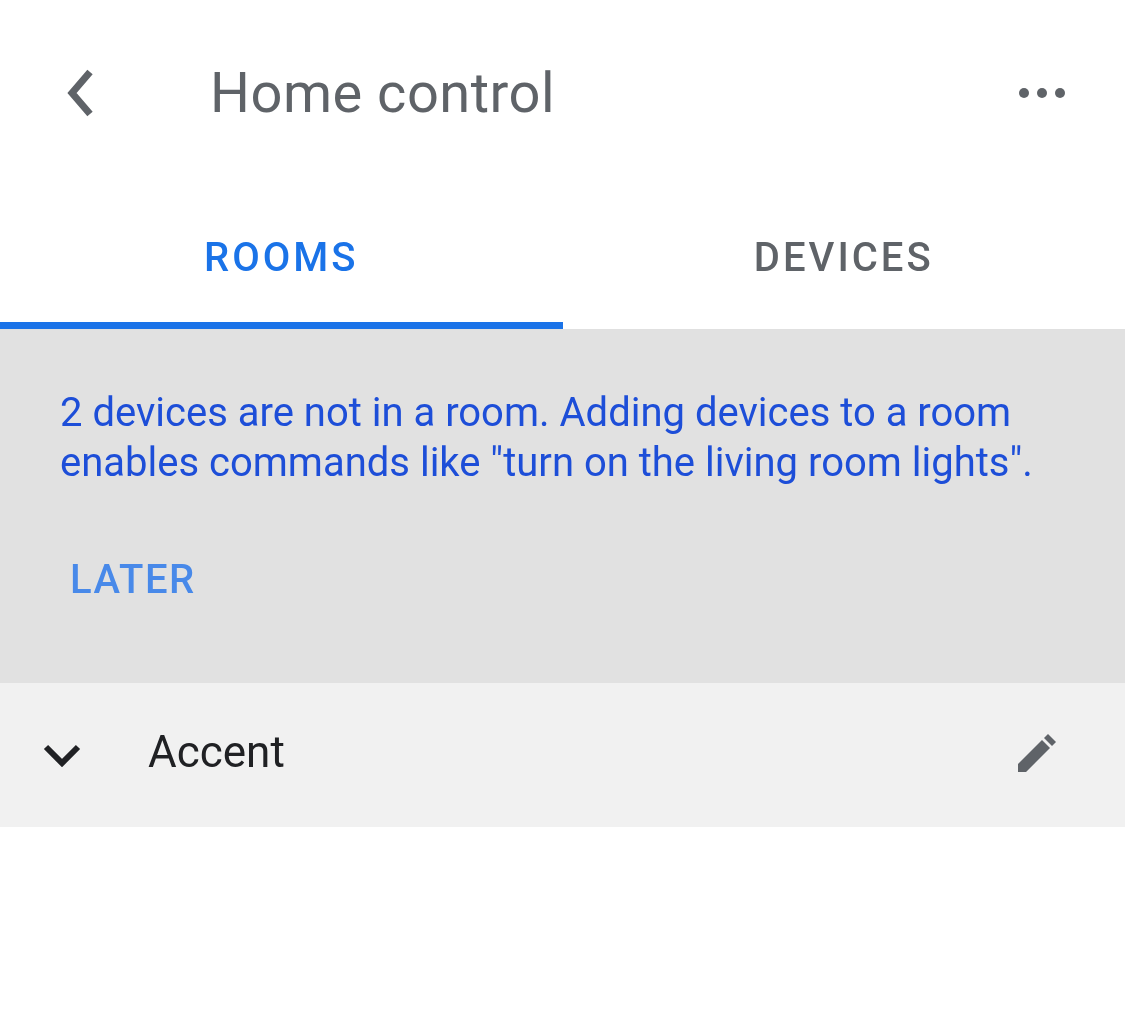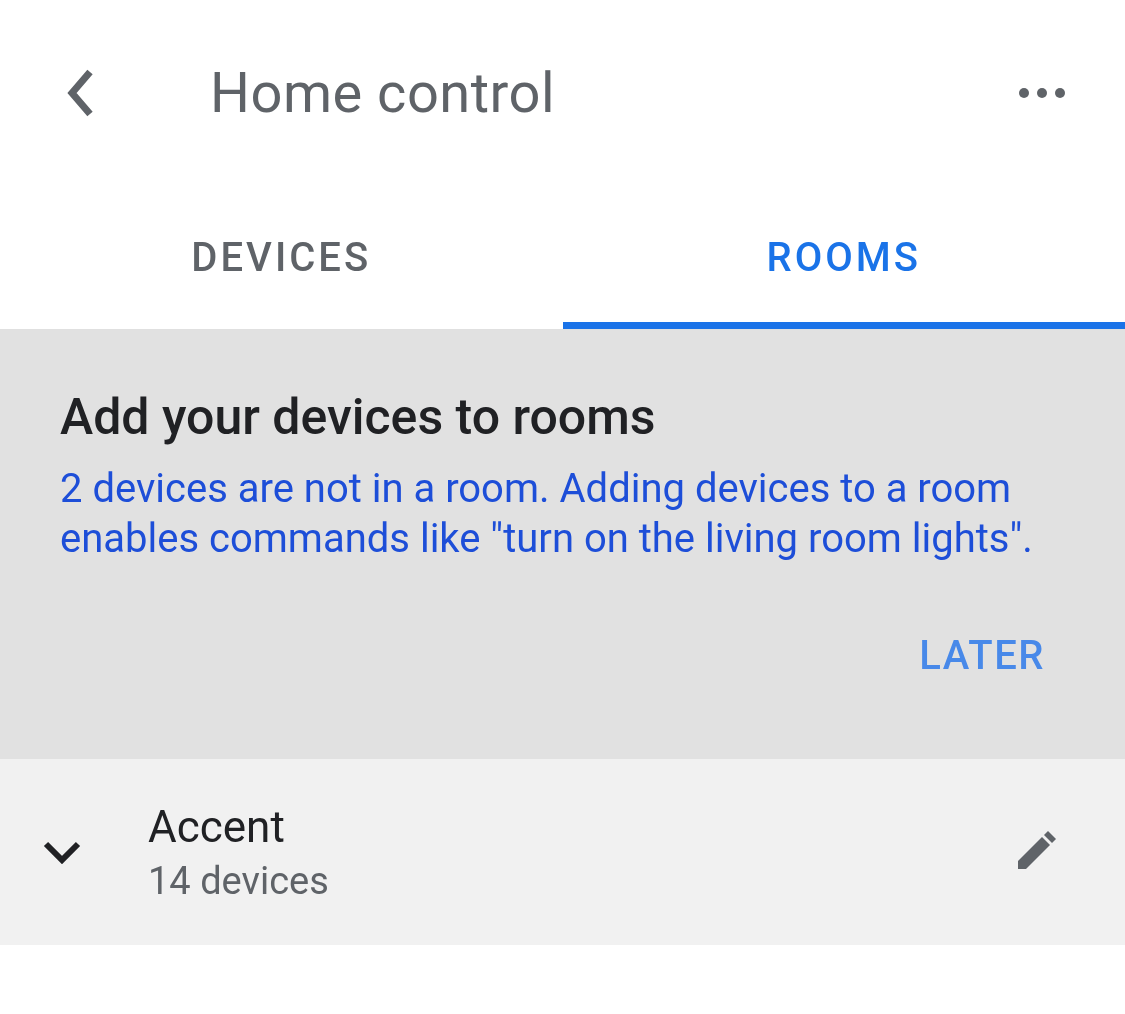--- a/index.html
+++ b/index.html
@@ -102,20 +102,21 @@
       color: #1d4ed8;
       line-height: 1.25;
       margin-bottom: 48px;
     }
     .prompt-actions {
       display: flex;
       justify-content: flex-end;
       gap: 60px;
       padding-right: 10px;
       padding-bottom: 10px;
+      flex-direction: column;
     }
     .prompt-action {
       font-size: 40px;
       font-weight: 500;
       color: #4889e9;
       letter-spacing: 1.5px;
       cursor: pointer;
       padding: 20px 10px;
     }
     .room-list {
@@ -176,46 +177,44 @@
   </div>
   <h1 class="page-title">Home control</h1>
   <div class="more-icon">
     <span class="dot"></span>
     <span class="dot"></span>
     <span class="dot"></span>
   </div>
 </div>
 
 <div class="tabs">
+  <div class="tab tab-active">
+    <span>ROOMS</span>
+  </div>
   <div class="tab tab-inactive">
     <span>DEVICES</span>
   </div>
-  <div class="tab tab-active">
-    <span>ROOMS</span>
-  </div>
 </div>
 
 <div class="prompt-card">
-  <div class="prompt-title">Add your devices to rooms</div>
   <div class="prompt-body">2 devices are not in a room. Adding devices to a room enables commands like "turn on the living room lights".</div>
   <div class="prompt-actions">
     <div class="prompt-action">LATER</div>
   </div>
 </div>
 
 <div class="room-list">
   <div class="room-item">
     <div class="chevron-wrap">
       <svg viewBox="0 0 40 24" fill="none">
         <path d="M4 4 L20 20 L36 4" stroke="#202124" stroke-width="6" stroke-linecap="butt" stroke-linejoin="miter"></path>
       </svg>
     </div>
     <div class="room-text">
       <div class="room-name">Accent</div>
-      <div class="room-count">14 devices</div>
     </div>
     <div class="edit-icon">
       <svg viewBox="0 0 46 46">
         <path d="M6 40 L6 32 L30 8 L38 16 L14 40 Z M32 6 L36 2 L44 10 L40 14 Z" fill="#5f6368"></path>
       </svg>
     </div>
   </div>
 </div>
 
 </body></html>

